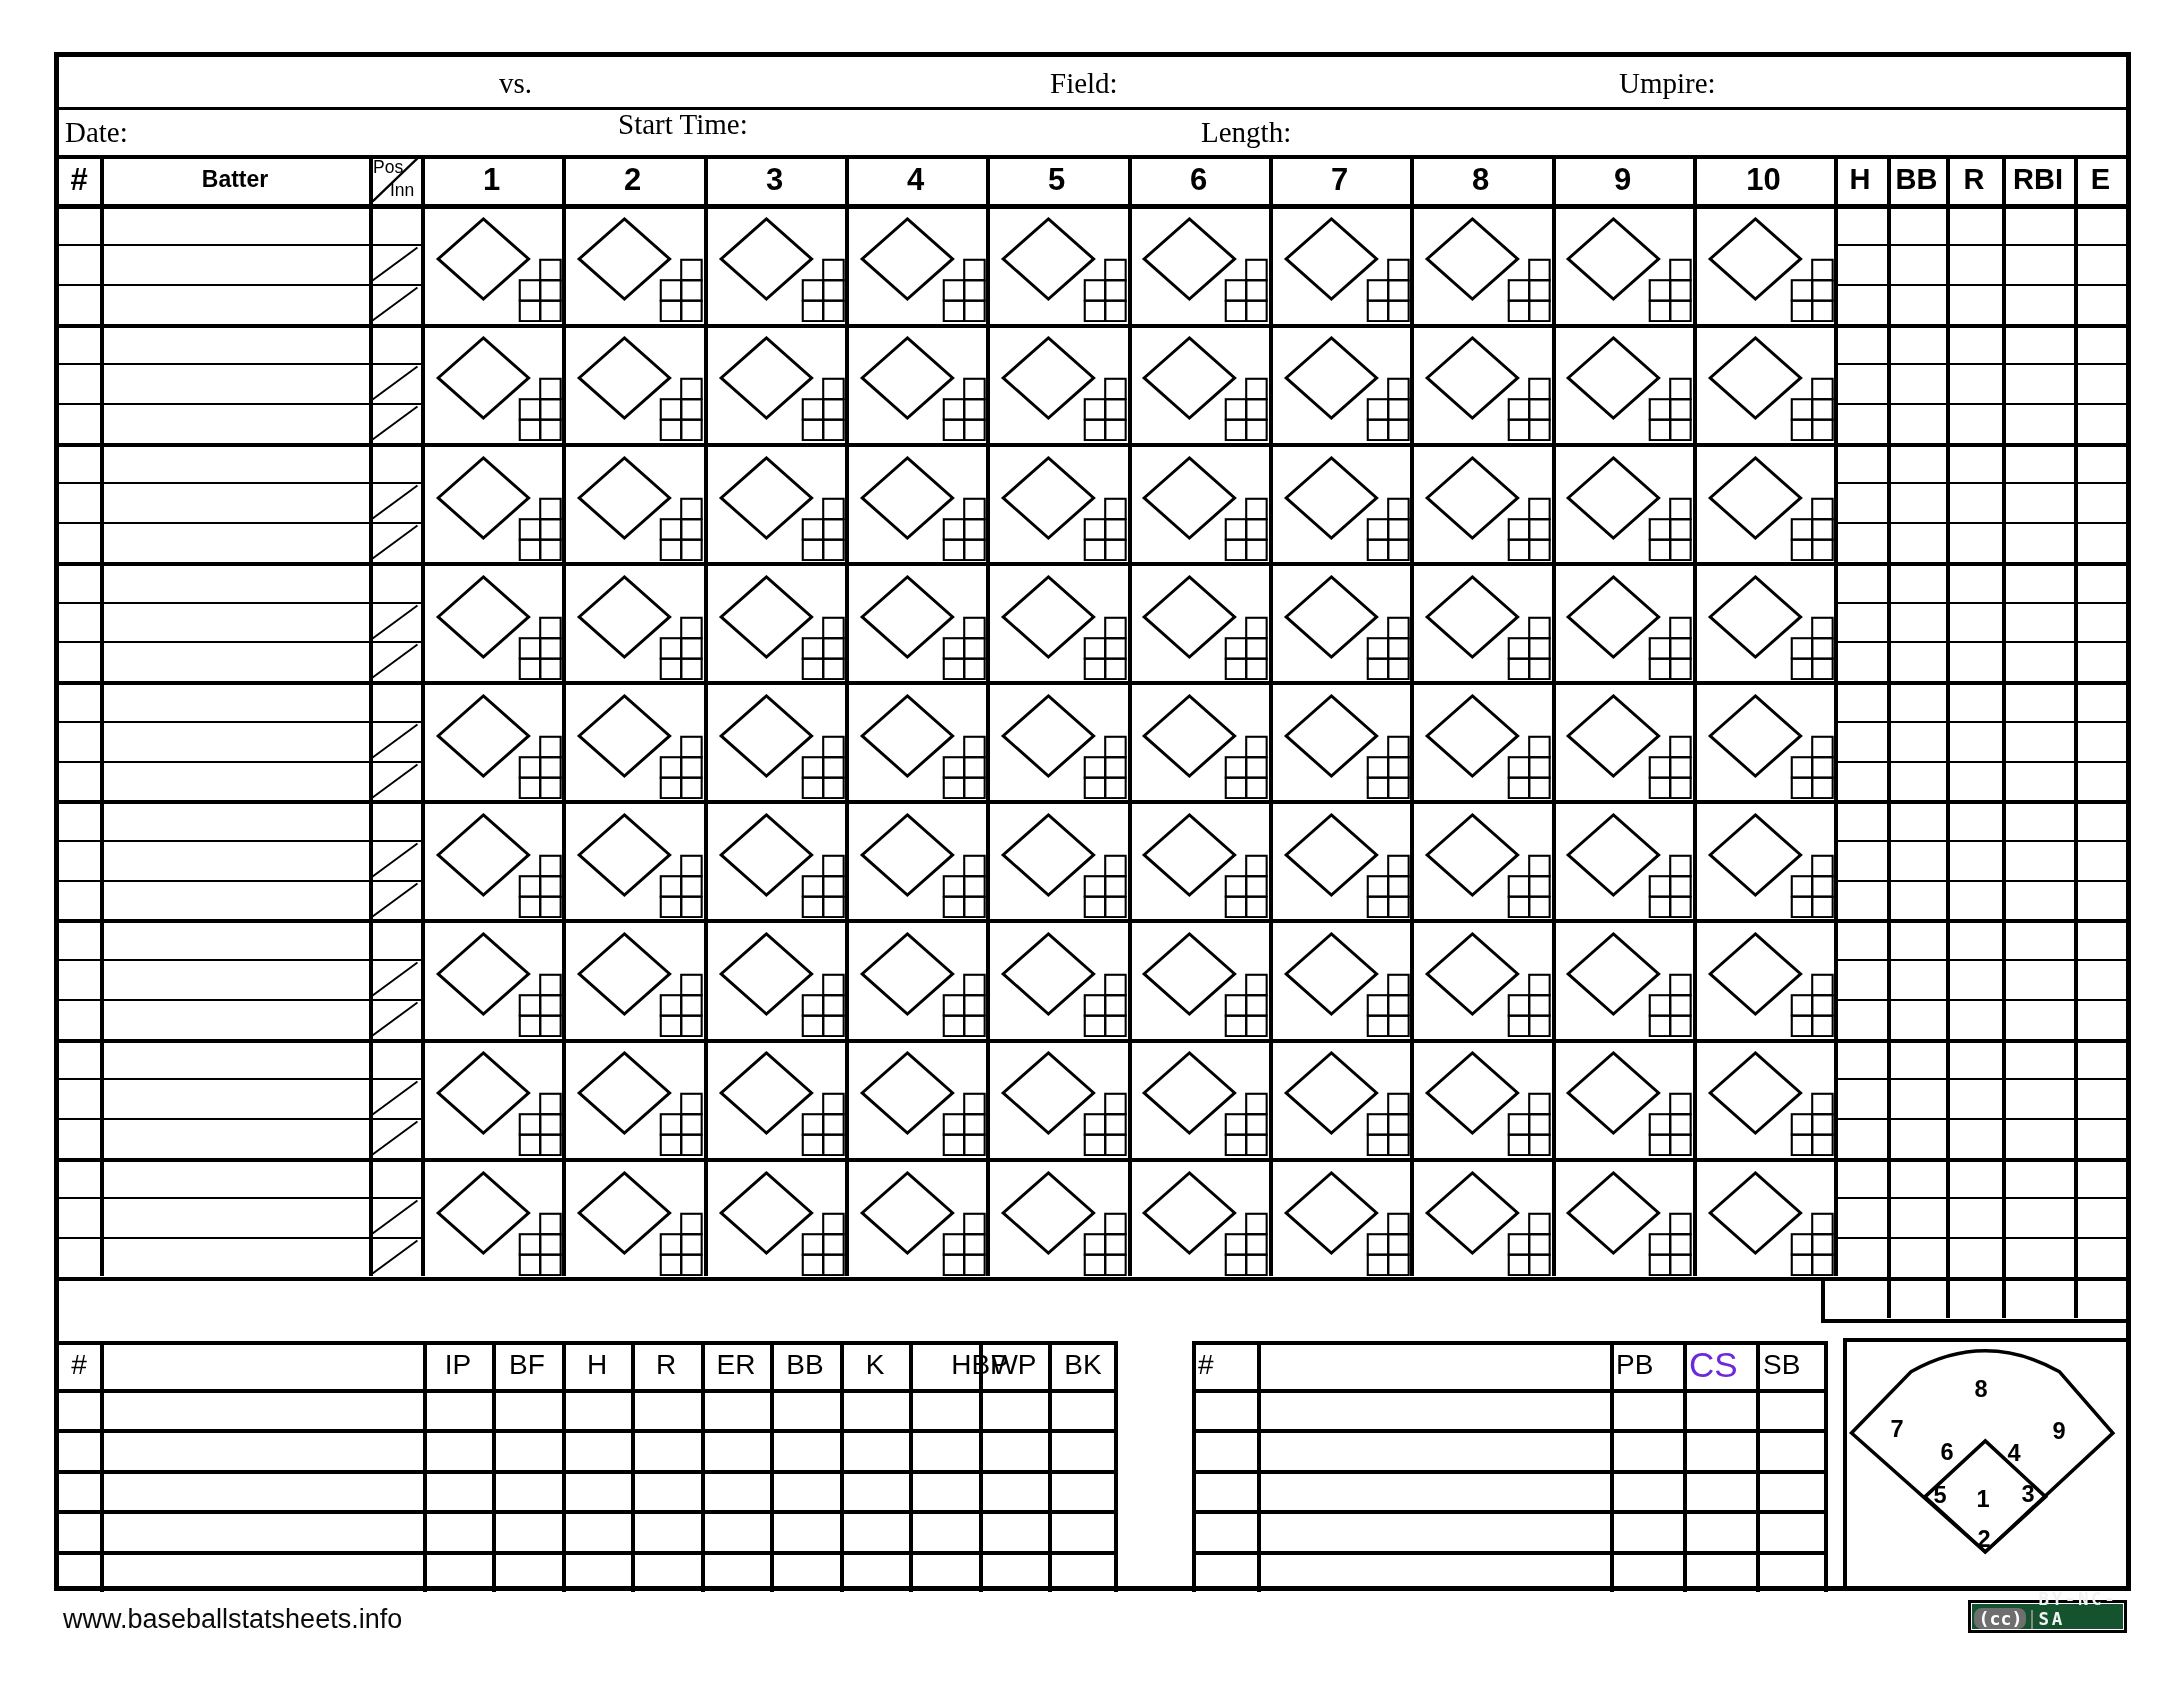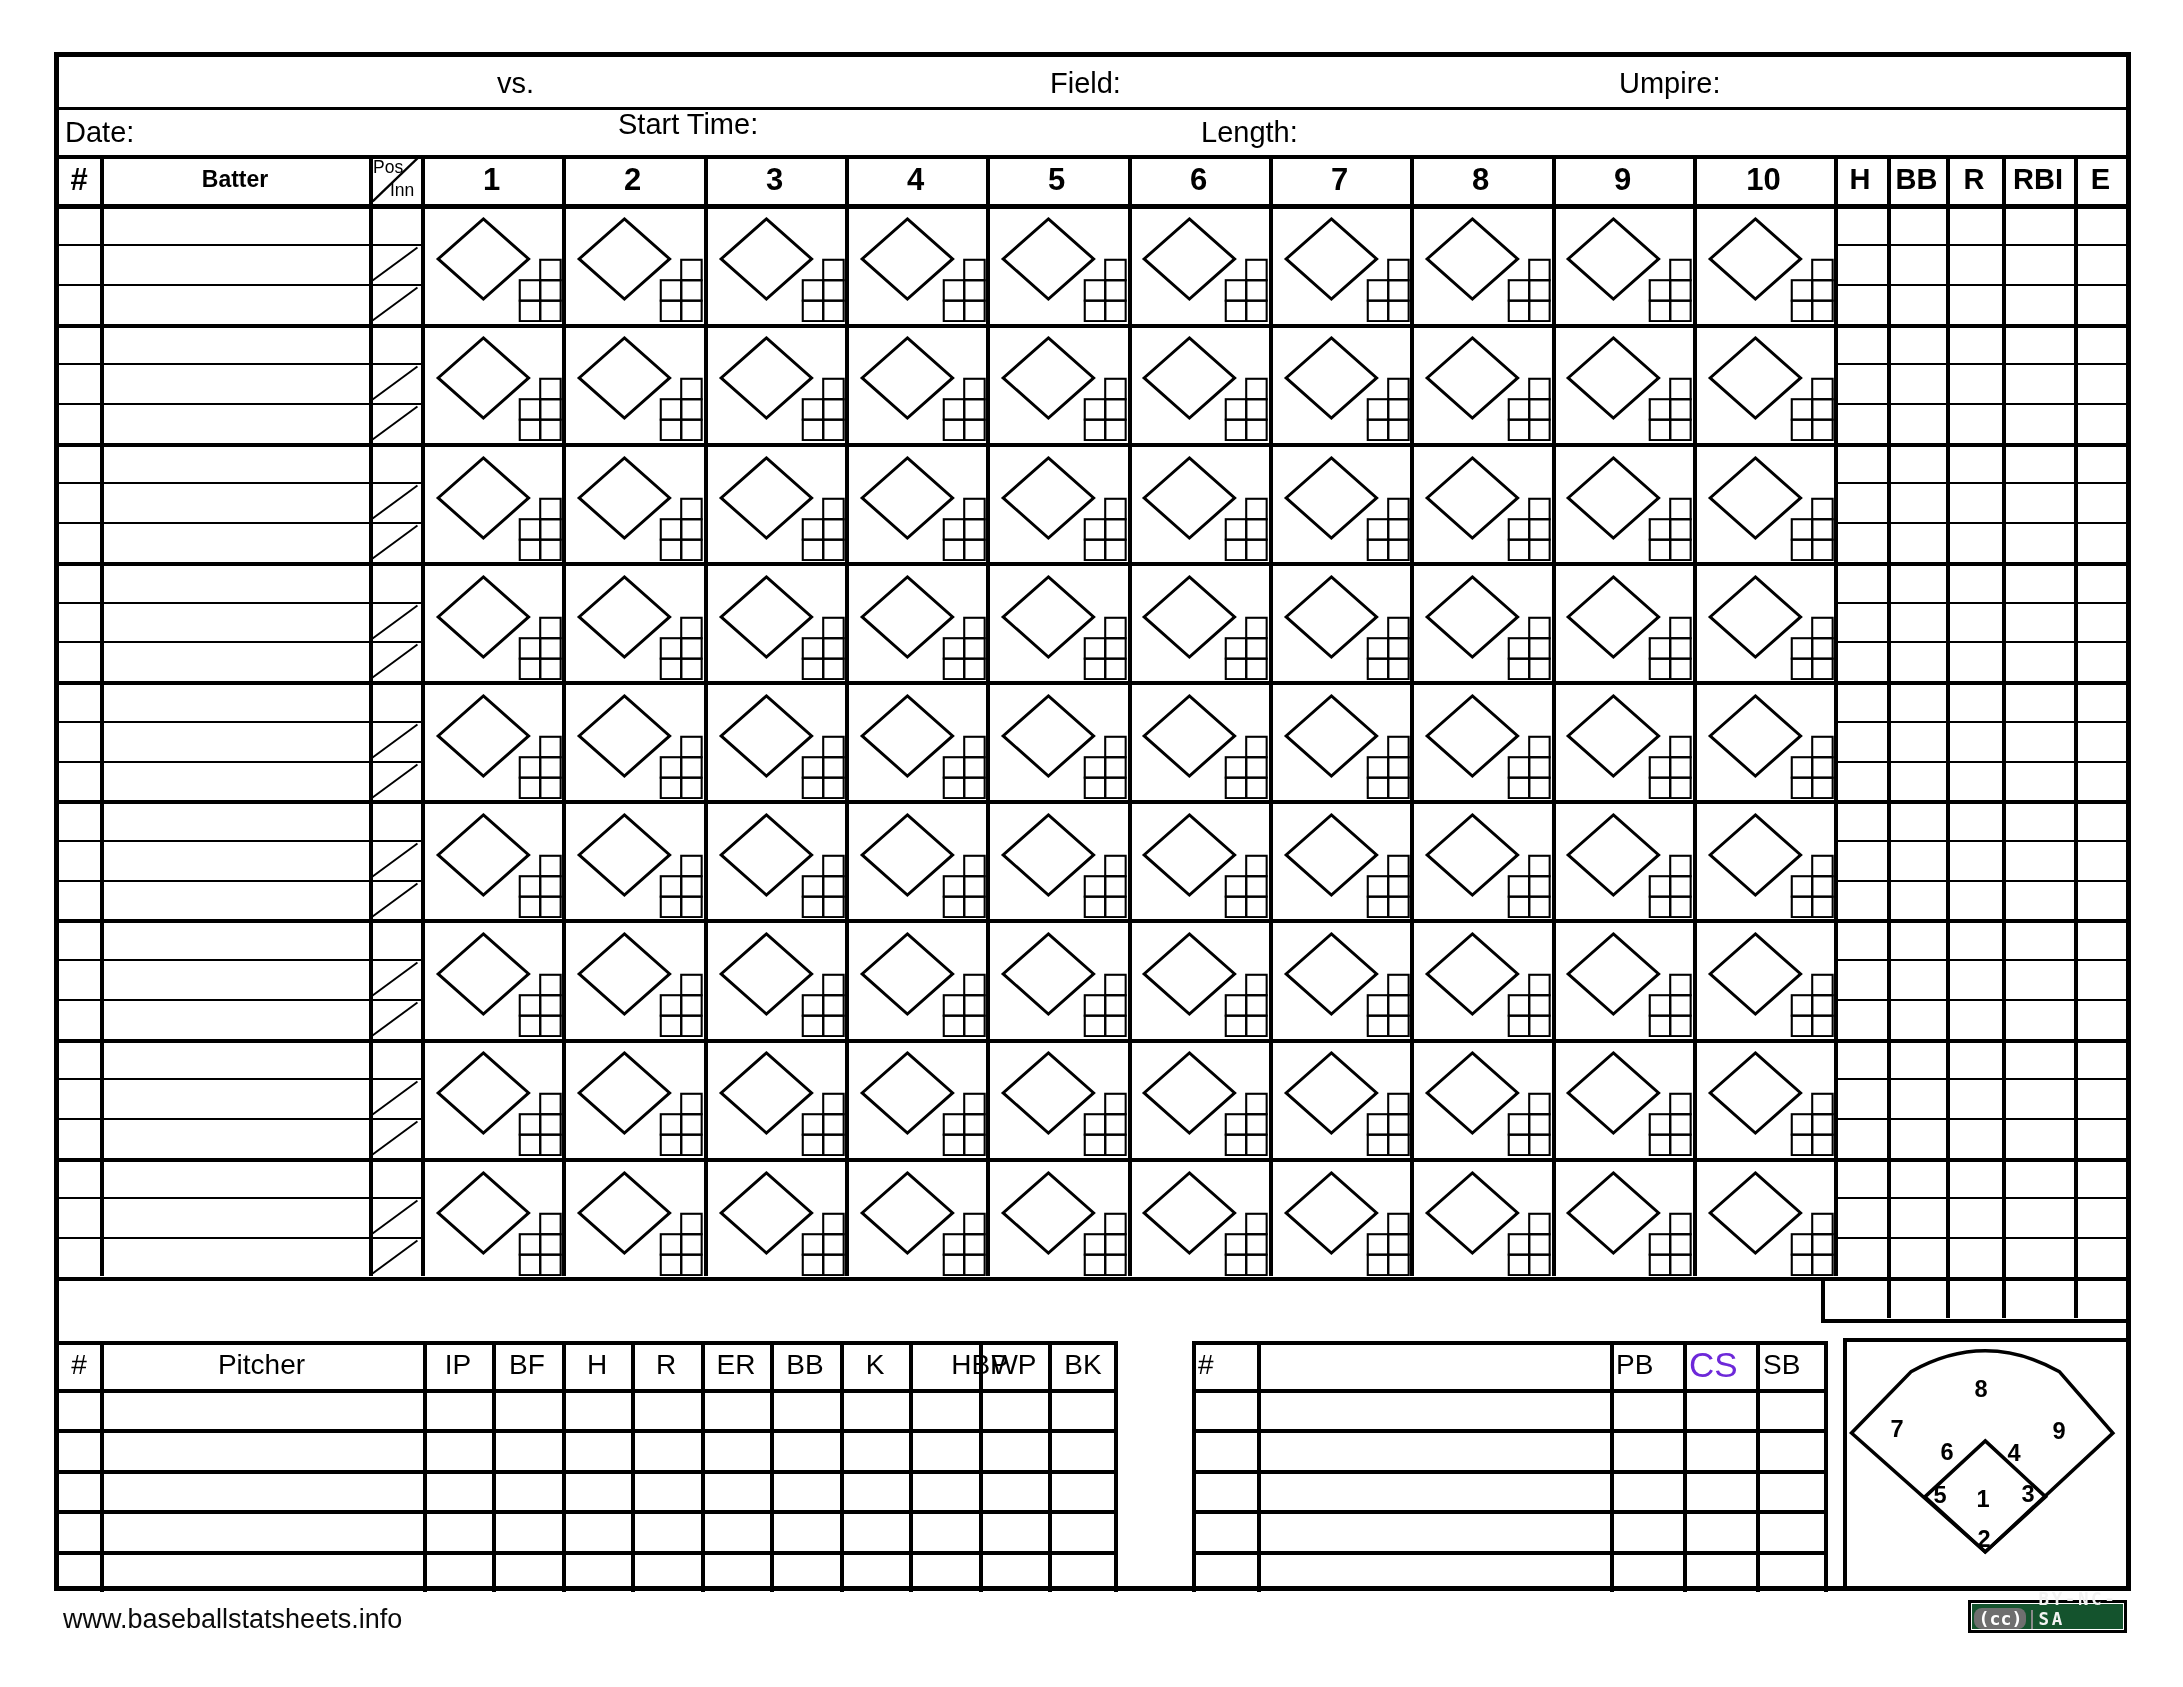--- a/index.html
+++ b/index.html
@@ -1,20 +1,20 @@
 <!DOCTYPE html>
 <html style="font-size:14px"><head>
 <meta charset="utf-8">
 <style>
   html,body{margin:0;padding:0;background:#fff;}
   #page{position:relative;width:2184px;height:1687px;background:#ffffff;overflow:hidden;
         font-family:"Liberation Sans",sans-serif;color:#000;}
   .abs{position:absolute;}
   .lbl{position:absolute;display:flex;align-items:center;color:#000;
-       font-family:Liberation Sans, sans-serif;white-space:nowrap;}
+       font-family:Liberation Serif, serif;white-space:nowrap;}
   #sheet-border{position:absolute;left:54px;top:52px;width:2077px;height:1539px;
        border:5.2px solid #000;box-sizing:border-box;}
   #footer-url{position:absolute;left:63px;top:1604px;font-size:27px;color:#0b0b0b;}
   #cc-badge{position:absolute;left:1968px;top:1600px;width:159px;height:33px;
        background:#000;padding:2.6px;box-sizing:border-box;}
   #cc-badge-inner{width:100%;height:100%;border:1.7px solid #fff;background:#14532d;
        display:flex;align-items:flex-end;box-sizing:border-box;
        font-family:"DejaVu Sans Mono",monospace;color:#fff;}
   #cc-badge-inner .cc{font-size:18.3px;font-weight:bold;padding:0 3.5px 0 4.4px;
        background:#6f6f6f;border-radius:7.9px;margin-left:2.6px;}
@@ -918,21 +918,20 @@
     <div class="abs" style="left: 562px; top: 1341px; width: 3.5px; height: 251px; background: rgb(0, 0, 0);"></div>
     <div class="abs" style="left: 631px; top: 1341px; width: 3.5px; height: 251px; background: rgb(0, 0, 0);"></div>
     <div class="abs" style="left: 701px; top: 1341px; width: 3.5px; height: 251px; background: rgb(0, 0, 0);"></div>
     <div class="abs" style="left: 770px; top: 1341px; width: 3.5px; height: 251px; background: rgb(0, 0, 0);"></div>
     <div class="abs" style="left: 840px; top: 1341px; width: 3.5px; height: 251px; background: rgb(0, 0, 0);"></div>
     <div class="abs" style="left: 909px; top: 1341px; width: 3.5px; height: 251px; background: rgb(0, 0, 0);"></div>
     <div class="abs" style="left: 979px; top: 1341px; width: 3.5px; height: 251px; background: rgb(0, 0, 0);"></div>
     <div class="abs" style="left: 1048px; top: 1341px; width: 3.5px; height: 251px; background: rgb(0, 0, 0);"></div>
     <div class="abs" style="left: 1114px; top: 1341px; width: 4.4px; height: 251px; background: rgb(0, 0, 0);"></div>
     <div class="abs" style="left: 58px; top: 1341px; width: 42px; height: 48px; display: flex; align-items: center; justify-content: center; font-size: 28px; font-weight: normal; color: rgb(0, 0, 0);">#</div>
-    <div class="abs" style="left: 100px; top: 1341px; width: 323px; height: 48px; display: flex; align-items: center; justify-content: center; font-size: 28px; font-weight: normal; color: rgb(0, 0, 0);">Pitcher</div>
     <div class="abs" style="left: 423px; top: 1341px; width: 70px; height: 48px; display: flex; align-items: center; justify-content: center; font-size: 28px; font-weight: normal; color: rgb(0, 0, 0);">IP</div>
     <div class="abs" style="left: 492px; top: 1341px; width: 70px; height: 48px; display: flex; align-items: center; justify-content: center; font-size: 28px; font-weight: normal; color: rgb(0, 0, 0); border-radius: 18px;">BF</div>
     <div class="abs" style="left: 562px; top: 1341px; width: 70px; height: 48px; display: flex; align-items: center; justify-content: center; font-size: 28px; font-weight: normal; color: rgb(0, 0, 0);">H</div>
     <div class="abs" style="left: 631px; top: 1341px; width: 70px; height: 48px; display: flex; align-items: center; justify-content: center; font-size: 28px; font-weight: normal; color: rgb(0, 0, 0);">R</div>
     <div class="abs" style="left: 701px; top: 1341px; width: 70px; height: 48px; display: flex; align-items: center; justify-content: center; font-size: 28px; font-weight: normal; color: rgb(0, 0, 0);">ER</div>
     <div class="abs" style="left: 770px; top: 1341px; width: 70px; height: 48px; display: flex; align-items: center; justify-content: center; font-size: 28px; font-weight: normal; color: rgb(0, 0, 0);">BB</div>
     <div class="abs" style="left: 840px; top: 1341px; width: 70px; height: 48px; display: flex; align-items: center; justify-content: center; font-size: 28px; font-weight: normal; color: rgb(0, 0, 0);">K</div>
     <div class="abs" style="left: 909px; top: 1341px; width: 70px; height: 48px; display: flex; align-items: center; justify-content: center; font-size: 28px; font-weight: normal; color: rgb(0, 0, 0); padding-left: 36px;">HBP</div>
     <div class="abs" style="left: 979px; top: 1341px; width: 70px; height: 48px; display: flex; align-items: center; justify-content: center; font-size: 28px; font-weight: normal; color: rgb(0, 0, 0);">WP</div>
     <div class="abs" style="left: 1048px; top: 1341px; width: 70px; height: 48px; display: flex; align-items: center; justify-content: center; font-size: 28px; font-weight: normal; color: rgb(0, 0, 0);">BK</div>

